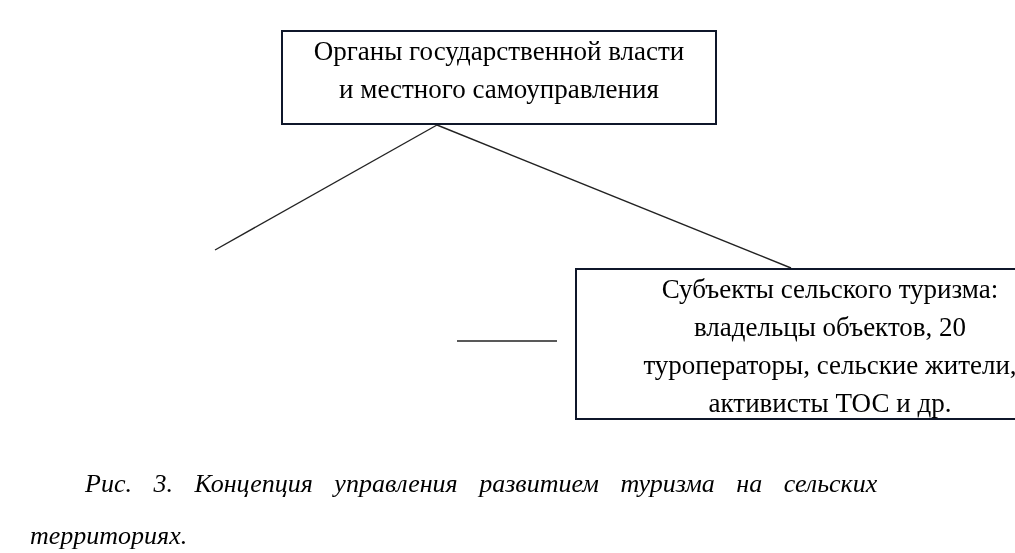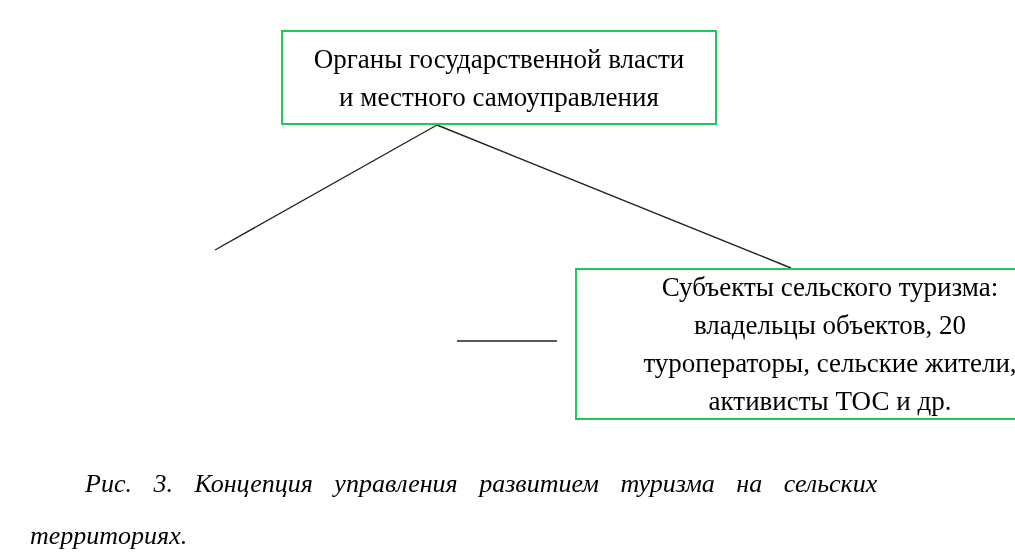--- a/index.html
+++ b/index.html
@@ -20,24 +20,24 @@
     position: absolute;
     left: 0;
     top: 0;
     width: 1015px;
     height: 553px;
     pointer-events: none;
   }
   .node {
     position: absolute;
     box-sizing: border-box;
-    border: 2px solid #22c55e;
+    border: 2px solid #0f172a;
     background: #ffffff;
     display: flex;
-    align-items: center;
+    align-items: flex-start;
     justify-content: center;
     text-align: center;
   }
   .node-text {
     white-space: pre-line;
     font-size: 27px;
     line-height: 38px;
     color: #000000;
   }
   .node-top    { left: 281px; top: 30px;  width: 436px; height: 95px;  }

